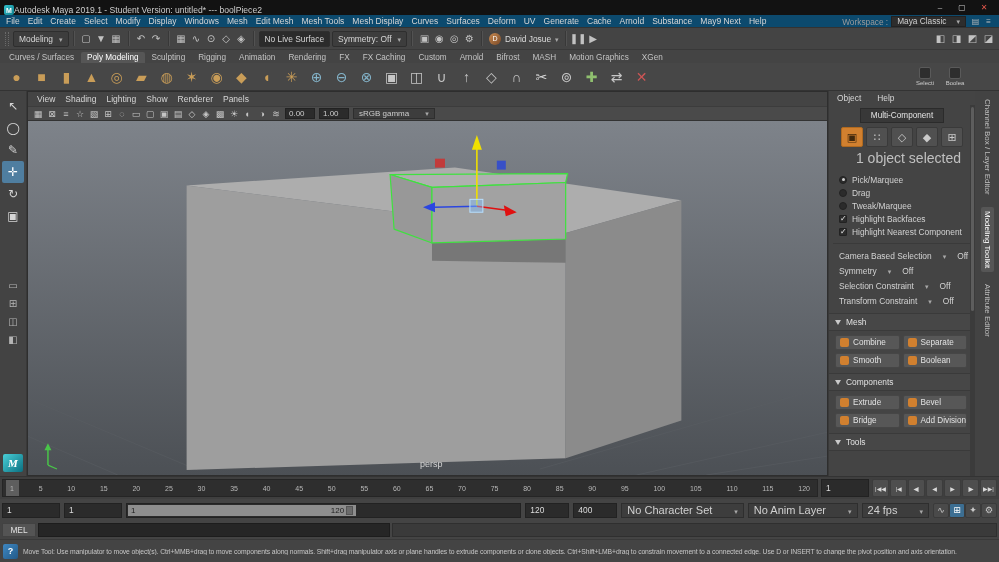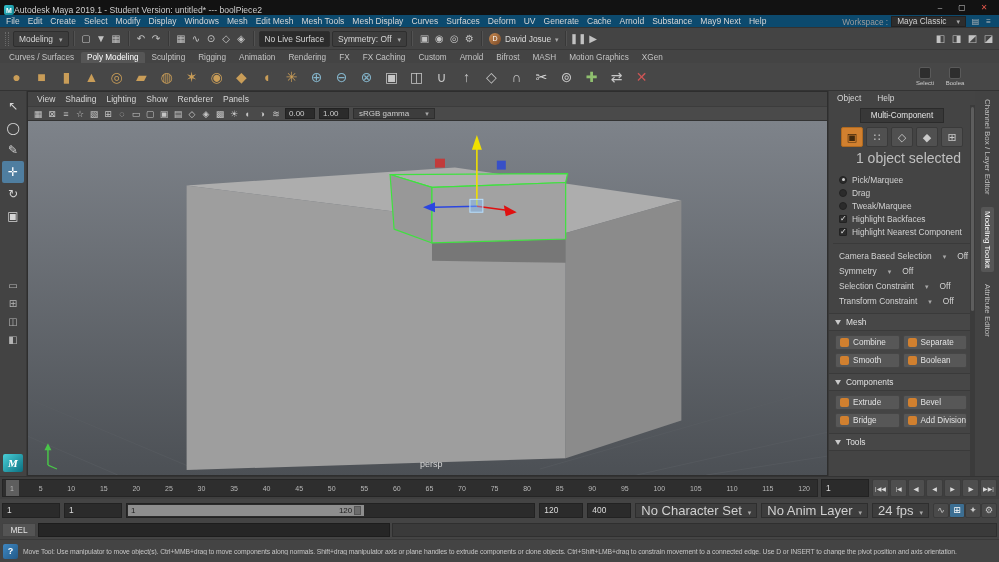--- a/index.html
+++ b/index.html
@@ -103,21 +103,21 @@
 .transport{display:flex;align-items:center;gap:1px}
 .tbtn{height:100%;min-width:17px;background:#4e4e4e;border:1px solid #3c3c3c;border-radius:2px;color:#d8d8d8;font-size:6px;display:flex;align-items:center;justify-content:center;padding:0 2px}
 
 .range-row{flex:0 0 22px;display:flex;align-items:center;gap:4px;padding:2px;background:#444}
 .rfield{width:58px;height:15px;background:#2b2b2b;border:1px solid #222;color:#ddd;font-size:8.4px;display:flex;align-items:center;padding:0 4px}
 .rfield.small{width:44px}
 .rslider{flex:1;height:15px;background:#2b2b2b;border:1px solid #222;position:relative}
 .rbar{position:absolute;left:1px;top:1px;bottom:1px;width:58%;background:#8e8e8e;display:flex;align-items:center;justify-content:space-between;padding:0 3px;color:#1e1e1e;font-size:8px}
 .rbar-right{display:flex;align-items:center;gap:2px}
 .rhandle{width:7px;height:9px;background:#6b6b6b;border:1px solid #555}
-.rchip{height:15px;background:#3d3d3d;border:1px solid #2e2e2e;display:flex;align-items:center;gap:6px;padding:0 5px;font-size:13px;color:#d0d0d0}
+.rchip{height:15px;background:#3d3d3d;border:1px solid #2e2e2e;display:flex;align-items:center;gap:22px;padding:0 5px;font-size:11px;color:#d0d0d0}
 .ricon{width:16px;height:15px;background:#4a4a4a;border:1px solid #3a3a3a;border-radius:2px;display:flex;align-items:center;justify-content:center;font-size:9px;color:#c9c9c9}
 .ricon.active{background:#3c6e92;color:#fff}
 
 .command-row{flex:0 0 18px;display:flex;align-items:center;gap:2px;padding:1px 2px;background:#444}
 .mel-chip{width:34px;height:14px;background:#545454;border:1px solid #424242;color:#e0e0e0;font-size:8.4px;display:flex;align-items:center;justify-content:center}
 .cmd-input{width:352px;height:14px;background:#262626;border:1px solid #1d1d1d}
 .cmd-result{flex:1;height:14px;background:#3a3a3a;border:1px solid #2f2f2f}
 .help-row{flex:0 0 23px;display:flex;align-items:center;gap:5px;padding:0 3px;background:#444;border-top:1px solid #393939}
 .help-icon{width:15px;height:15px;background:linear-gradient(135deg,#3e87c2,#235a88);border-radius:2px;color:#fff;font-size:9px;font-weight:bold;display:flex;align-items:center;justify-content:center}
 .help-text{font-size:6.8px;color:#c6c6c6;white-space:nowrap;overflow:hidden;letter-spacing:-.1px}

